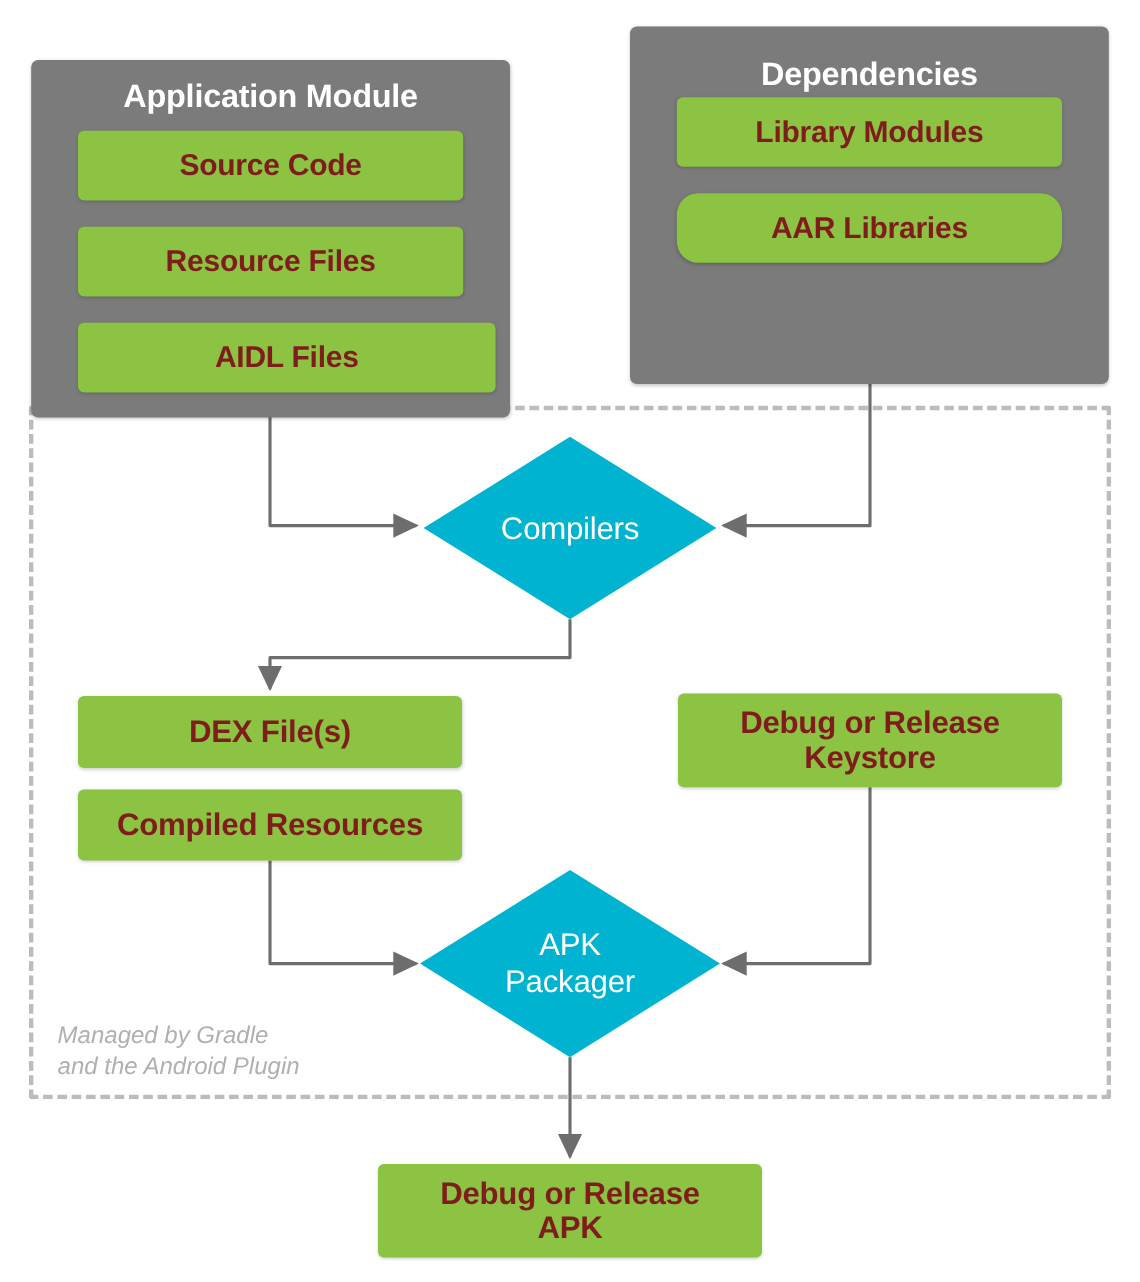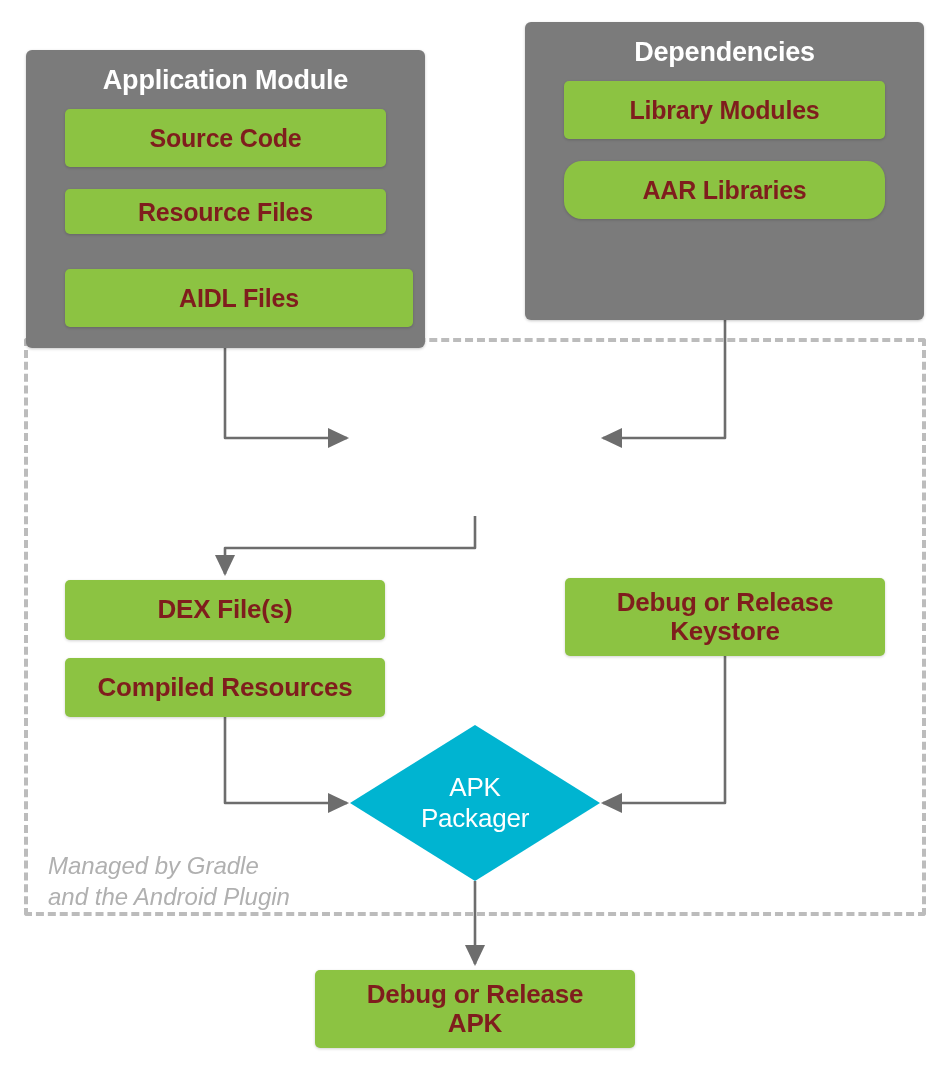--- a/index.html
+++ b/index.html
@@ -80,21 +80,21 @@
   .dashed-region {
     position: absolute;
     border: 4px dashed #bcbcbc;
     border-radius: 3px;
     box-sizing: border-box;
   }
   .caption {
     position: absolute;
     color: #b0b0b0;
     font-style: italic;
-    font-size: 24px;
+    font-size: 20px;
     line-height: 1.3;
     white-space: pre-line;
   }
   svg.edges {
     position: absolute;
     left: 0;
     top: 0;
     width: 950px;
     height: 1068px;
     overflow: visible;
@@ -128,42 +128,48 @@
     <path d="M475,881 L475,964" fill="none" stroke="#6d6d6d" stroke-width="2.6" stroke-linecap="butt" stroke-linejoin="round" marker-end="url(#arrowhead)"></path>
   </svg>
 
   <div class="group-box" style="left:26px; top:22px; width:399px; height:298px;margin-top:28px;">
     <div class="group-title" style="top:15px;">Application Module</div>
 
     <div class="green-box inner" style="left:39px; top:59px; width:321px; height:58px;">
       <span>Source Code</span>
     </div>
 
-    <div class="green-box inner" style="left:39px; top:139px; width:321px; height:45px;">
+    <div class="green-box inner" style="left:39px; top:139px; width:321px; height:58px;">
       <span>Resource Files</span>
     </div>
 
     <div class="green-box inner" style="left:39px; top:219px; width:348px; height:58px;">
       <span>AIDL Files</span>
     </div>
   </div>
 
   <div class="group-box" style="left:525px; top:22px; width:399px; height:298px;">
-    <div class="group-title" style="top:15px;">Dependencies</div>
+    <div class="group-title" style="top:25px;">Dependencies</div>
 
     <div class="green-box inner" style="left:39px; top:59px; width:321px; height:58px;">
       <span>Library Modules</span>
     </div>
 
     <div class="green-box inner" style="left:39px; top:139px; width:321px; height:58px;border-radius:18px;">
       <span>AAR Libraries</span>
     </div>
 
   </div>
 
+  <div class="diamond-wrap" style="left:353px; top:364px; width:244px; height:152px;">
+    <svg class="diamond-shape" viewBox="0 0 244 152" preserveAspectRatio="none">
+      <polygon points="122,0 244,76 122,152 0,76" fill="#00b4d1"></polygon>
+    </svg>
+    <div class="diamond-label">Compilers</div>
+  </div>
 
   <div class="green-box" style="left:65px; top:580px; width:320px; height:60px;">
     <span>DEX File(s)</span>
   </div>
 
   <div class="green-box" style="left:65px; top:658px; width:320px; height:59px;">
     <span>Compiled Resources</span>
   </div>
 
   <div class="green-box" style="left:565px; top:578px; width:320px; height:78px; white-space:pre-line;">

